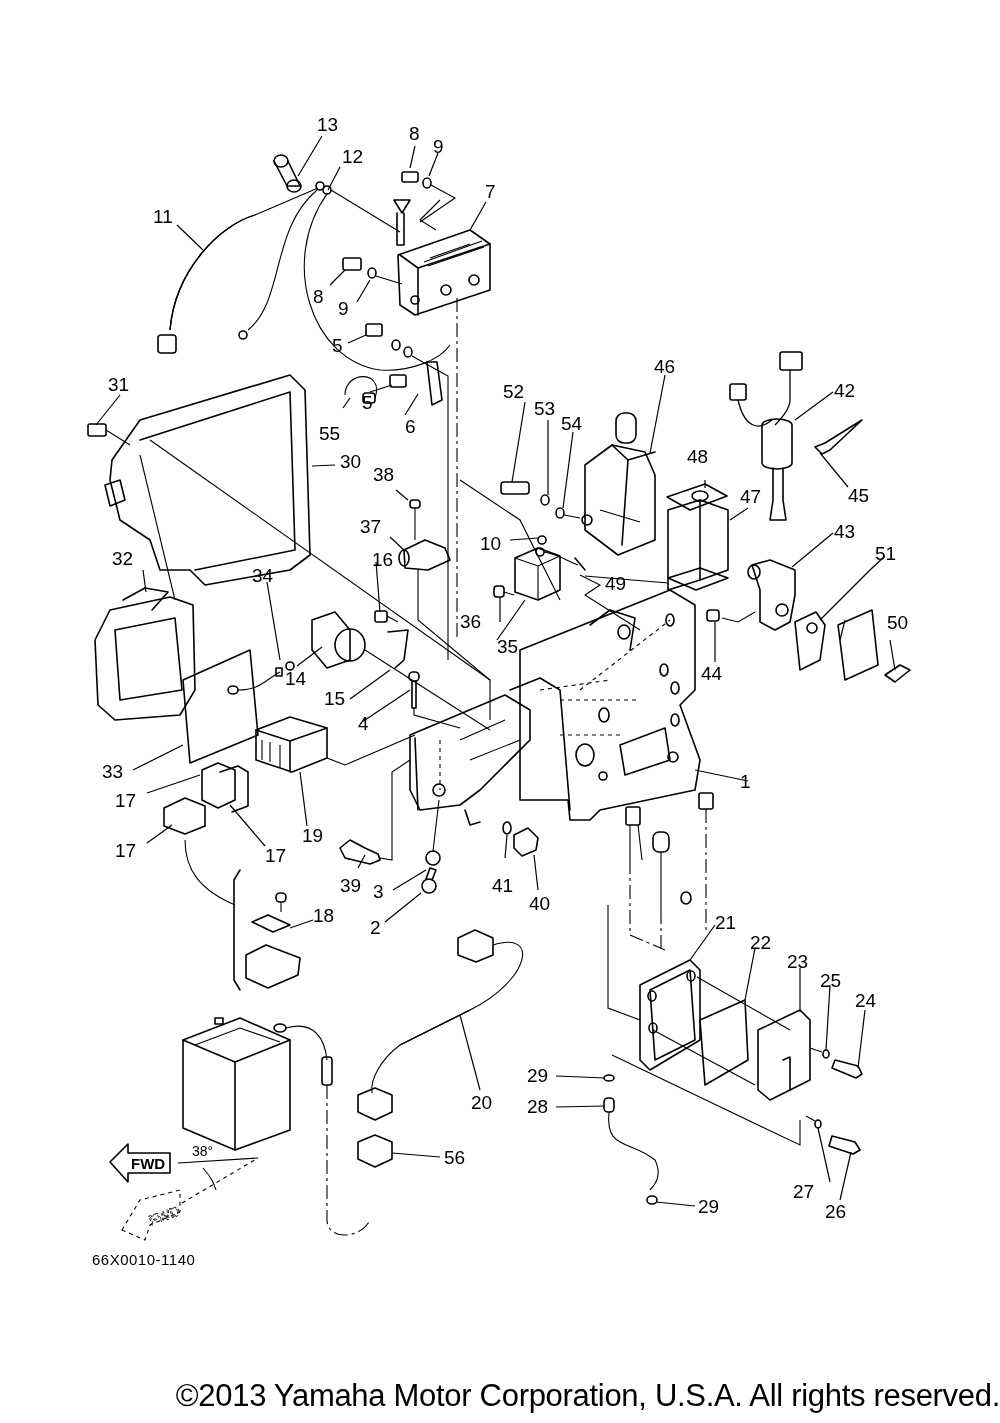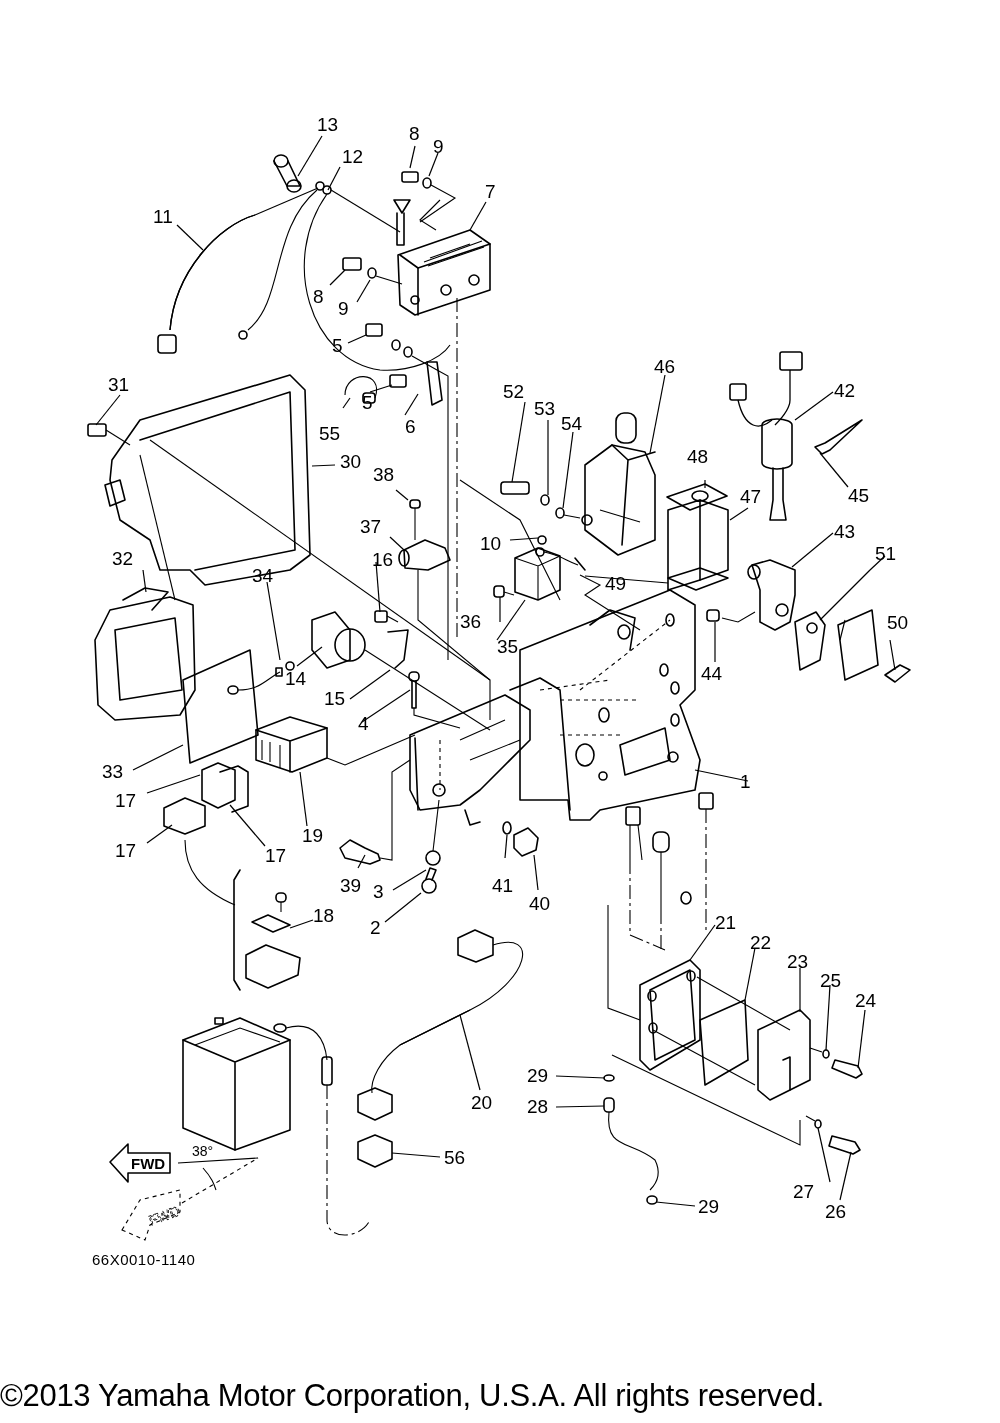--- a/index.html
+++ b/index.html
@@ -10,21 +10,21 @@
   #diagram .thin { fill: none; stroke: #000; stroke-width: 1.1; }
   #diagram .dash { fill: none; stroke: #000; stroke-width: 1.1; stroke-dasharray: 14 4 3 4; }
   #diagram .dot  { fill: none; stroke: #000; stroke-width: 1.1; stroke-dasharray: 4 4; }
   #diagram .wire { fill: none; stroke: #000; stroke-width: 1.3; }
   #diagram .callout-line { stroke: #000; stroke-width: 1.2; }
   #diagram .lbl { font-family: "Liberation Sans", sans-serif; font-size: 19px; fill: #000; }
   #diagram .fwd-text { font-family: "Liberation Sans", sans-serif; font-weight: bold; font-size: 15px; fill: #000; }
   #diagram .fwd-ghost { font-family: "Liberation Sans", sans-serif; font-size: 14px; fill: none; stroke: #000; stroke-width: 0.8; stroke-dasharray: 3 2; }
   #diagram .angle { font-family: "Liberation Sans", sans-serif; font-size: 14px; fill: #000; }
   #diagram .code { font-family: "Liberation Sans", sans-serif; font-size: 15px; fill: #000; letter-spacing: 0.5px; }
-  .copyright { position: absolute; left: 0; right: 0; top: 1378px; text-align: left;
+  .copyright { position: absolute; left: 0; right: 0; top: 1378px; text-align: right;
                font-size: 31px; letter-spacing: -0.3px; }
 </style>
 </head>
 <body>
 
 <svg id="diagram" viewBox="0 0 1000 1360" xmlns="http://www.w3.org/2000/svg">
 
   <g>
     <ellipse class="part" cx="281" cy="161" rx="7" ry="6"></ellipse>
     <path class="part" d="M274 161 L287 186 L300 186 L288 161"></path>

